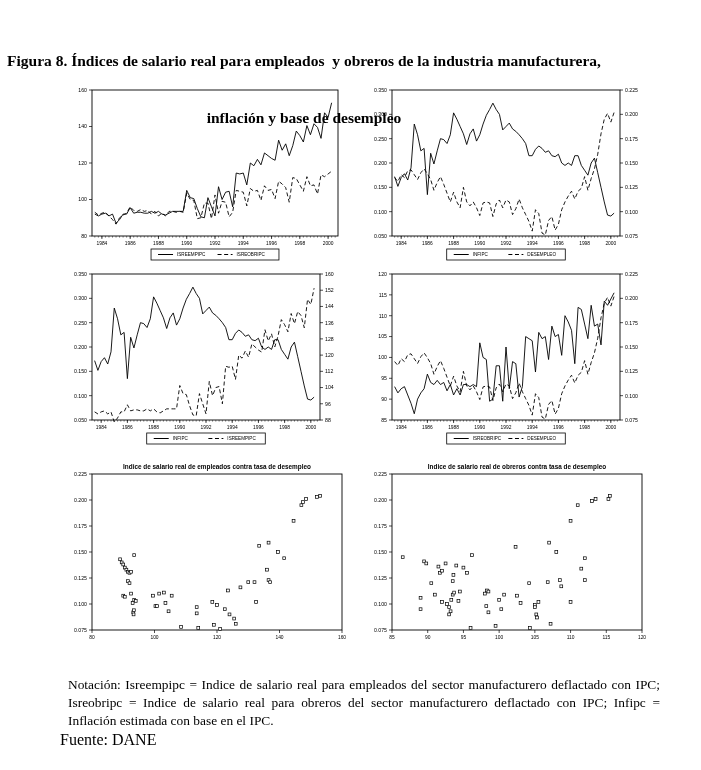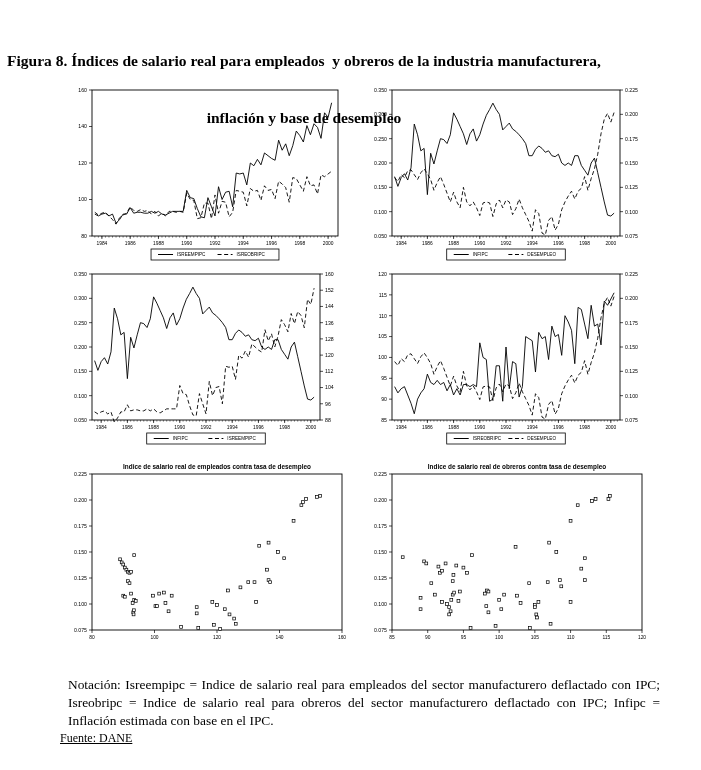--- a/index.html
+++ b/index.html
@@ -5,21 +5,21 @@
   html, body { margin:0; padding:0; background:#ffffff; }
   body { width:701px; height:770px; position:relative; overflow:hidden;
          font-family:"Liberation Serif", serif; color:#000; }
   .page { position:absolute; inset:0; background:#fff; }
   .figure-title { position:absolute; top:13px; left:0; width:608px; text-align:center;
                   font-weight:bold; font-size:15.5px; line-height:19px; white-space:pre-wrap; }
   .chart { position:absolute; }
   .chart svg { display:block; font-family:"Liberation Sans", sans-serif; }
   .notation { position:absolute; left:68px; top:676px; width:592px;
               font-size:13.4px; line-height:18px; text-align:justify; }
-  .source { position:absolute; left:60px; top:731px; font-size:12px;text-decoration:underline; }
+  .source { position:absolute; left:60px; top:731px; font-size:16px; }
 </style>
 </head>
 <body>
 
 <div class="page">
   <div class="figure-title">
     <div>Figura 8. Índices de salario real para empleados  y obreros de la industria manufacturera,</div>
     <div>inflación y base de desempleo</div>
   </div>
 

